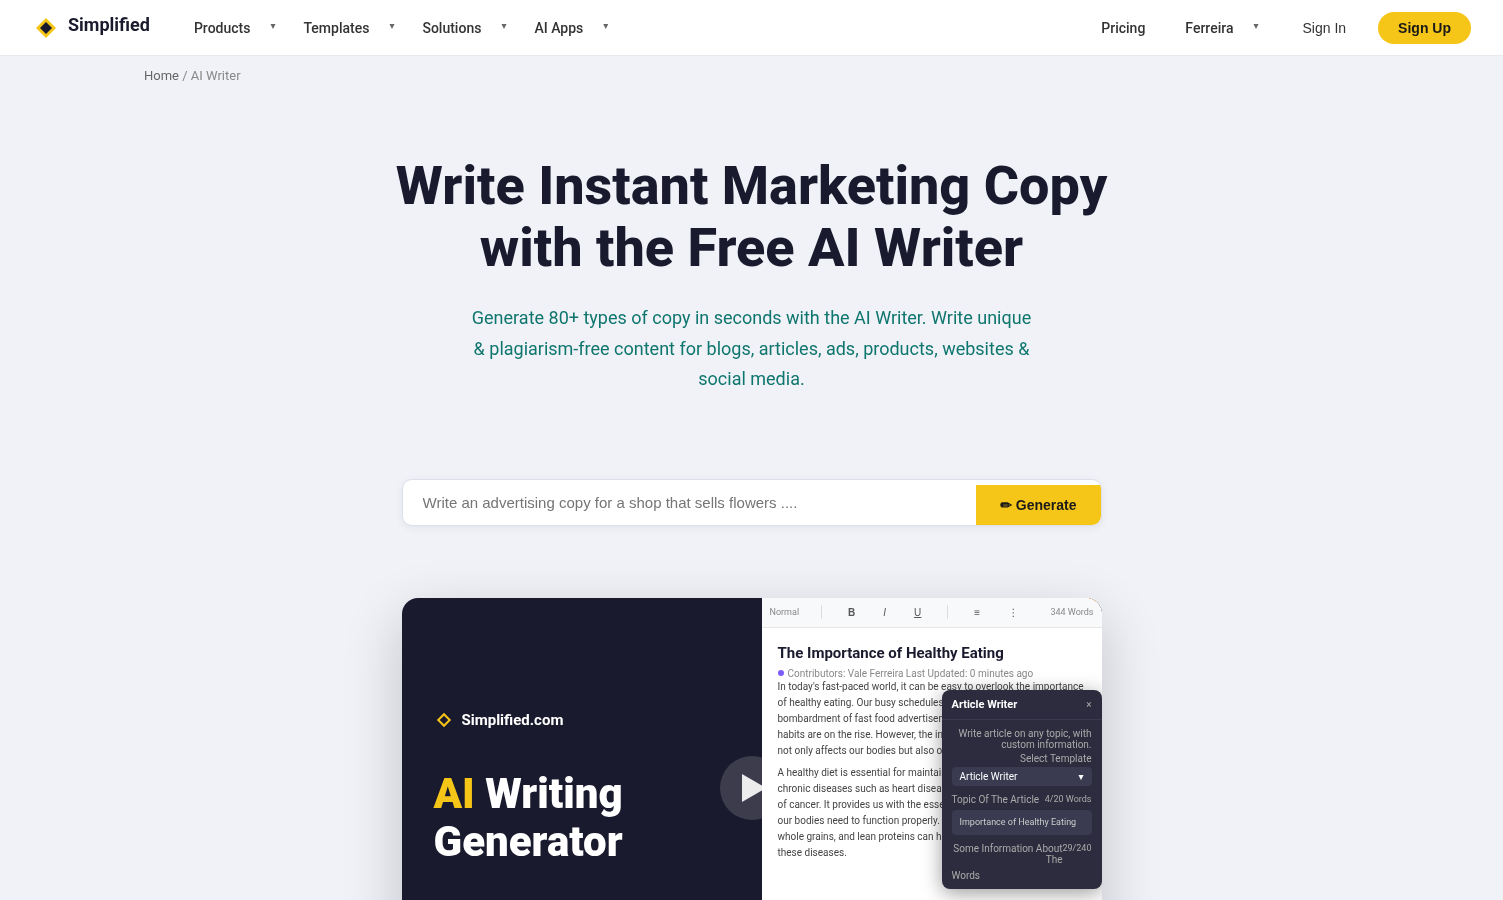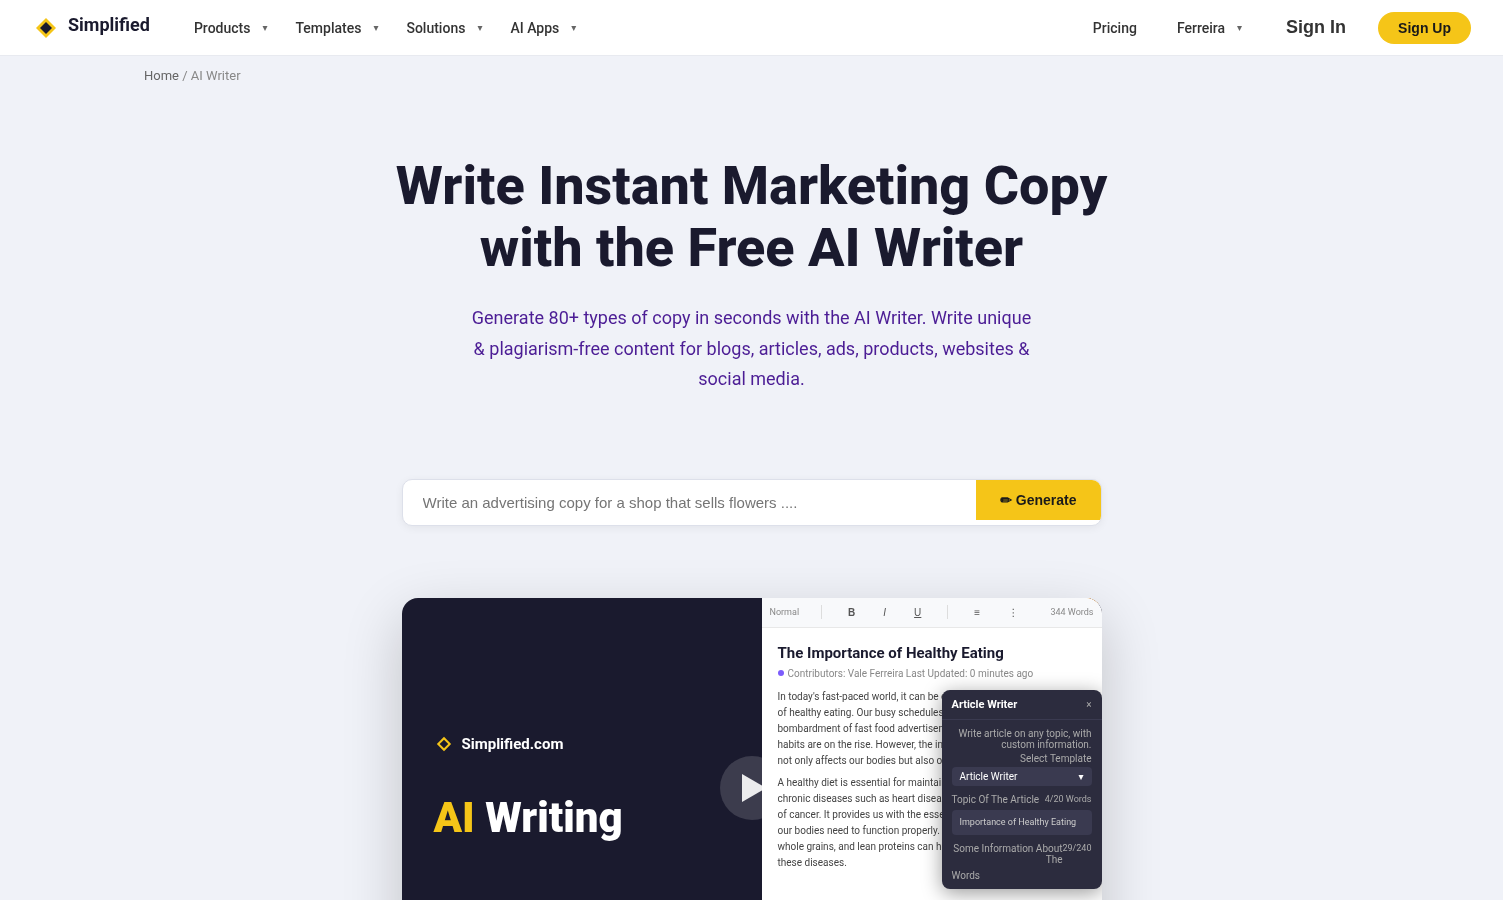--- a/index.html
+++ b/index.html
@@ -20,33 +20,33 @@
       font-weight: 700; font-size: 18px; color: #1a1a2e;
       text-decoration: none; margin-right: 32px;
     }
     .logo-icon {
       width: 28px; height: 28px;
     }
     .nav-links {
       display: flex; align-items: center; gap: 4px; flex: 1;
     }
     .nav-link {
-      display: flex; align-items: center; gap: 12px;
+      display: flex; gap: 20px;
       padding: 6px 12px; border-radius: 6px;
       font-size: 14px; color: #333; font-weight: 500;
       cursor: pointer; text-decoration: none;
       white-space: nowrap;
     }
     .nav-link .chevron { font-size: 10px; color: #666; }
     .nav-right {
       display: flex; align-items: center; gap: 16px;
     }
     .nav-right .nav-link { font-weight: 500; }
     .btn-signin {
-      font-size: 18px; color: #333; font-weight: 700;
+      font-size: 14px; color: #333; font-weight: 400;
       padding: 6px 16px; cursor: pointer;
       background: none; border: none;
     }
     .btn-signup {
       background: #f5c518; color: #1a1a1a; font-weight: 700;
       font-size: 14px; padding: 8px 20px; border-radius: 24px;
       border: none; cursor: pointer;
     }
 
     
@@ -60,31 +60,31 @@
     
     .hero {
       text-align: center;
       padding: 72px 20px 48px;
     }
     .hero h1 {
       font-size: 54px; font-weight: 800; color: #1a1a2e;
       line-height: 1.15; max-width: 780px; margin: 0 auto 24px;
     }
     .hero p {
-      font-size: 18px; color: #4c1d95; line-height: 1.7;
+      font-size: 18px; color: #0f766e; line-height: 1.7;
       max-width: 560px; margin: 0 auto 36px;
     }
 
     
     .search-bar-wrap {
       display: flex; justify-content: center;
       margin-bottom: 72px;
     }
     .search-bar {
-      display: flex; align-items: flex-start;
+      display: flex; align-items: flex-end;
       background: #fff; border: 1.5px solid #dde0ea;
       border-radius: 10px; overflow: hidden;
       width: 700px; box-shadow: 0 2px 8px rgba(0,0,0,0.06);
     }
     .search-bar input {
       flex: 1; border: none; outline: none;
       font-size: 15px; color: #888; padding: 14px 20px;
       background: transparent;
     }
     .search-bar .generate-btn {
@@ -162,21 +162,21 @@
       background: none; border: none;
     }
     .toolbar-sep { width: 1px; height: 14px; background: #ddd; margin: 0 2px; }
 
     .editor-body { padding: 16px; background: #fff; }
     .article-title {
       font-size: 15px; font-weight: 700; color: #1a1a2e;
       margin-bottom: 6px;
     }
     .article-meta {
-      font-size: 10px; color: #888; margin-bottom: 10px;
+      font-size: 10px; color: #888; 
       display: flex; align-items: center; gap: 4px;
     }
     .meta-dot { width: 6px; height: 6px; border-radius: 50%; background: #7c5cfc; }
     .article-text {
       font-size: 10px; color: #444; line-height: 1.6;
       margin-bottom: 6px;
     }
 
     
     .writer-panel {
@@ -284,20 +284,21 @@
         <div class="video-logo">
           <svg width="20" height="20" viewBox="0 0 28 28">
             <path d="M4 14 L14 4 L24 14 L14 24 Z" fill="#f5c518"></path>
             <path d="M8 14 L14 8 L20 14 L14 20 Z" fill="#1a1a2e"></path>
           </svg>
           <span>Simplified.com</span>
         </div>
         <div class="video-title">
           <span class="ai-yellow">AI</span>
           <span> <span>Writing</span></span><br>
+          <span>Generator</span>
         </div>
       </div>
 
       <button class="play-btn">
         <div class="play-triangle"></div>
       </button>
 
       <div class="editor-mockup">
         <div class="editor-toolbar">
           <span style="font-size:9px;color:#888;">Normal</span>

